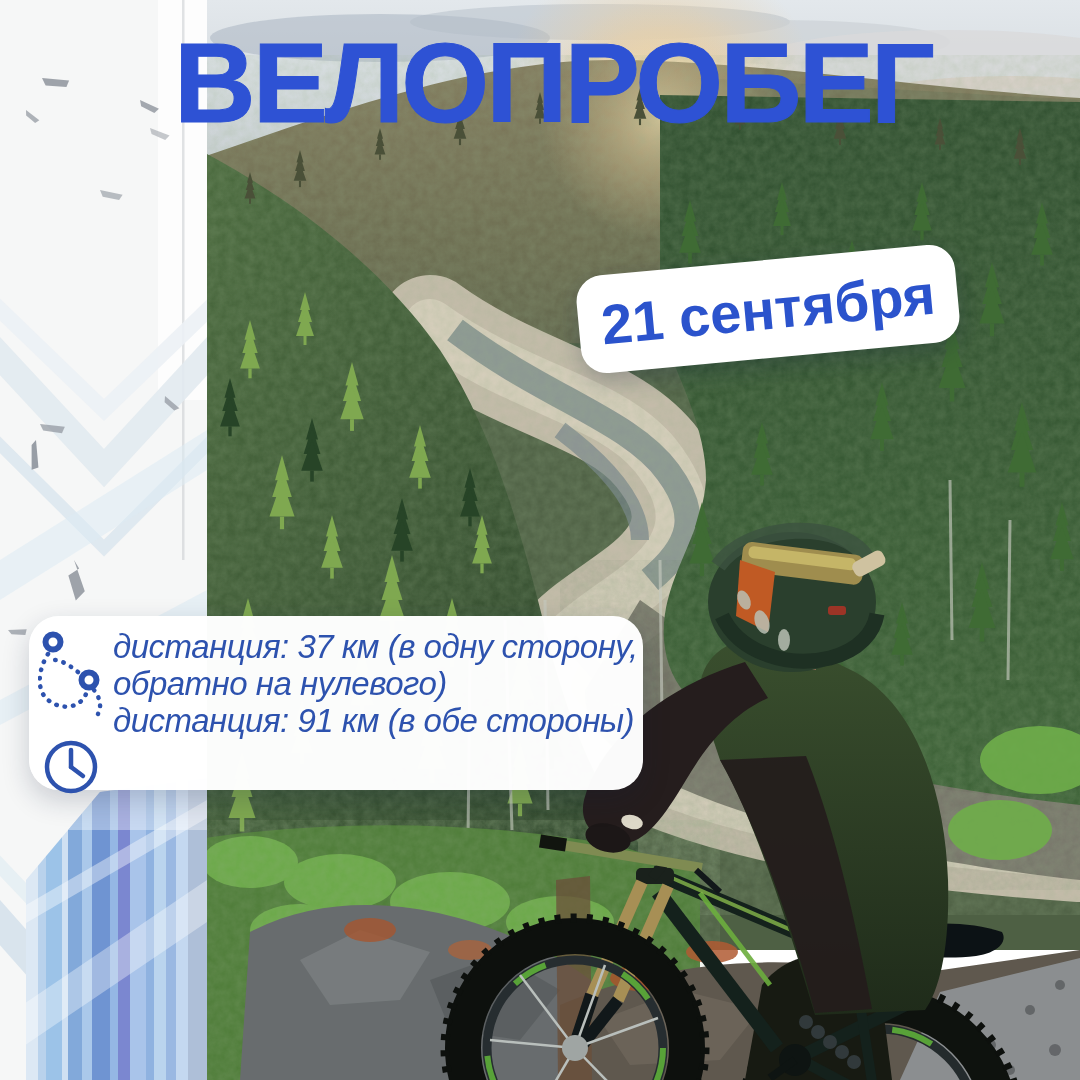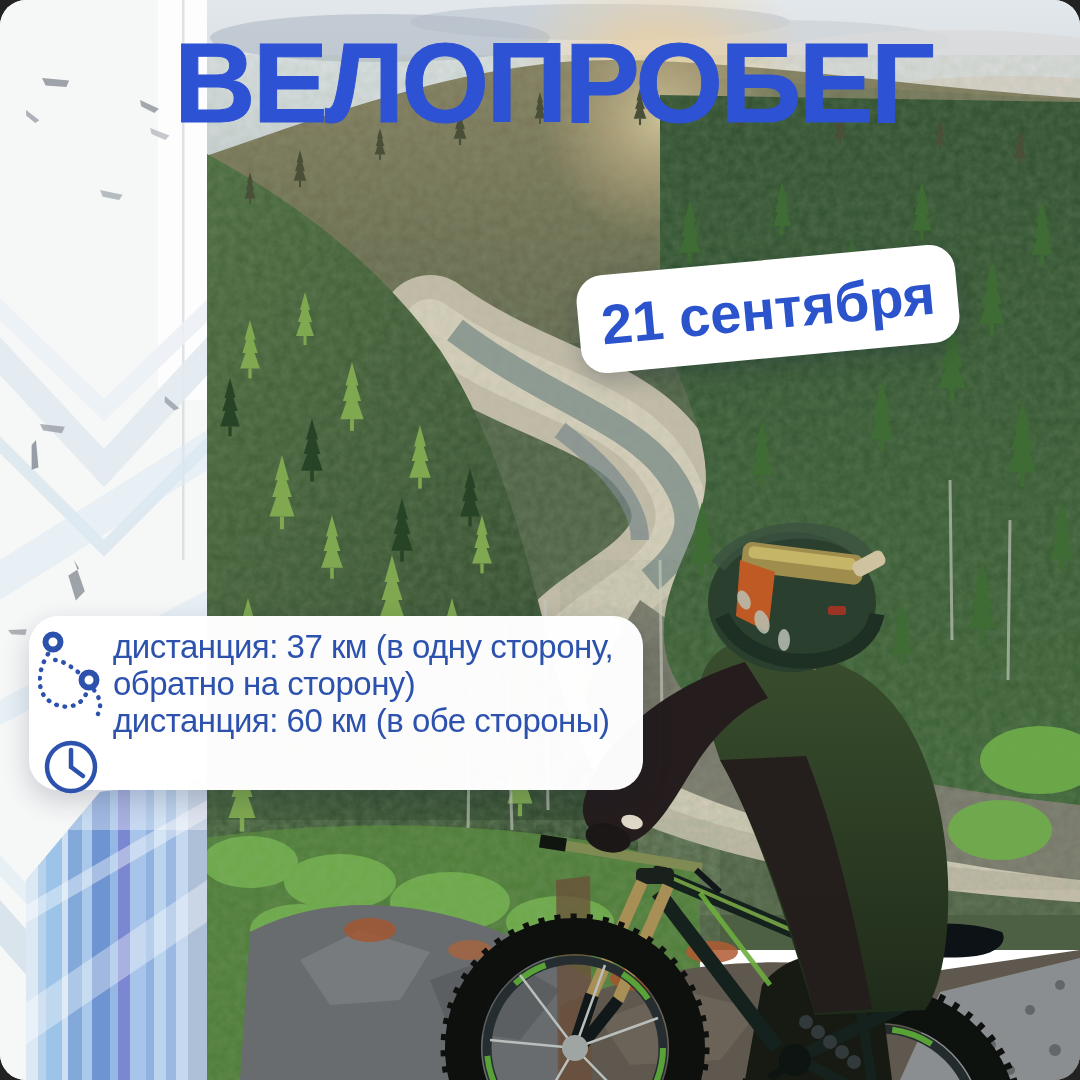--- a/index.html
+++ b/index.html
@@ -1,20 +1,19 @@
 <!DOCTYPE html>
 <html><head>
 <meta charset="utf-8">
 <style>
   html,body{margin:0;padding:0;background:#222;}
   .poster{
     position:relative;width:1080px;height:1080px;overflow:hidden;
     font-family:"Liberation Sans","DejaVu Sans",sans-serif;
     background:#fff;
-    border-radius:26px;
   }
   .photo{position:absolute;left:0;top:0;width:1080px;height:1080px;display:block;}
   .left-strip{position:absolute;left:0;top:0;width:207px;height:1080px;}
   .left-strip svg{display:block;}
   .title{
     position:absolute;left:128px;top:20px;width:850px;
     text-align:center;color:#2E52D4;font-weight:bold;
     font-size:113px;line-height:126px;letter-spacing:-3px;
     -webkit-text-stroke:1px #2E52D4;
   }
@@ -27,21 +26,21 @@
     box-shadow:0 8px 22px rgba(20,30,60,.25);
   }
   .date-badge span{
     color:#2B53CC;font-weight:bold;font-size:56px;letter-spacing:0px;white-space:nowrap;
   }
   .info-card{
     position:absolute;left:29px;top:616px;width:614px;height:174px;
     background:rgba(255,255,255,.98);border-radius:30px;
     box-shadow:0 10px 28px rgba(20,30,60,.20);
   }
-  .info-row{position:absolute;left:0;display:flex;align-items:flex-start;}
+  .info-row{position:absolute;left:0;display:flex;align-items:flex-start;font-style:italic;}
   .row-route{top:12px;}
   .row-start{top:122px;}
   .icon-cell{width:84px;flex:0 0 84px;display:flex;justify-content:center;}
   .info-text{color:#2D52AE;font-size:33px;line-height:37px;font-weight:normal;letter-spacing:-0.5px;white-space:nowrap;}
   .row-start .info-text{line-height:52px;}
 </style>
 </head>
 <body>
 
 <div class="poster">
@@ -380,22 +379,22 @@
             <circle cx="15" cy="14" r="7.5" stroke-width="6"></circle>
             <circle cx="51" cy="52" r="7.5" stroke-width="6"></circle>
             <path d="M10,26 C0,42 -2,62 10,72 C24,83 42,80 48,66" stroke-width="4.5" stroke-dasharray="0.5 8" stroke-linecap="round"></path>
             <path d="M40,44 C30,36 22,32 16,32" stroke-width="4.5" stroke-dasharray="0.5 8" stroke-linecap="round"></path>
             <path d="M56,62 C62,70 64,78 60,86" stroke-width="4.5" stroke-dasharray="0.5 8" stroke-linecap="round"></path>
           </g>
         </svg>
       </div>
       <div class="info-text">
         <div>дистанция: 37 км (в одну сторону,</div>
-        <div>обратно на сторону)</div>
-        <div>дистанция: 60 км (в обе стороны)</div>
+        <div>обратно на нулевого)</div>
+        <div>дистанция: 91 км (в обе стороны)</div>
       </div>
     </div>
     <div class="info-row row-start">
       <div class="icon-cell">
         <svg width="58" height="58" viewBox="0 0 58 58">
           <circle cx="29" cy="29" r="24" fill="none" stroke="#2D52AE" stroke-width="4.5"></circle>
           <line x1="29" y1="29" x2="29" y2="12" stroke="#2D52AE" stroke-width="4.5" stroke-linecap="round"></line>
           <line x1="29" y1="29" x2="41" y2="38" stroke="#2D52AE" stroke-width="4.5" stroke-linecap="round"></line>
         </svg>
       </div>

